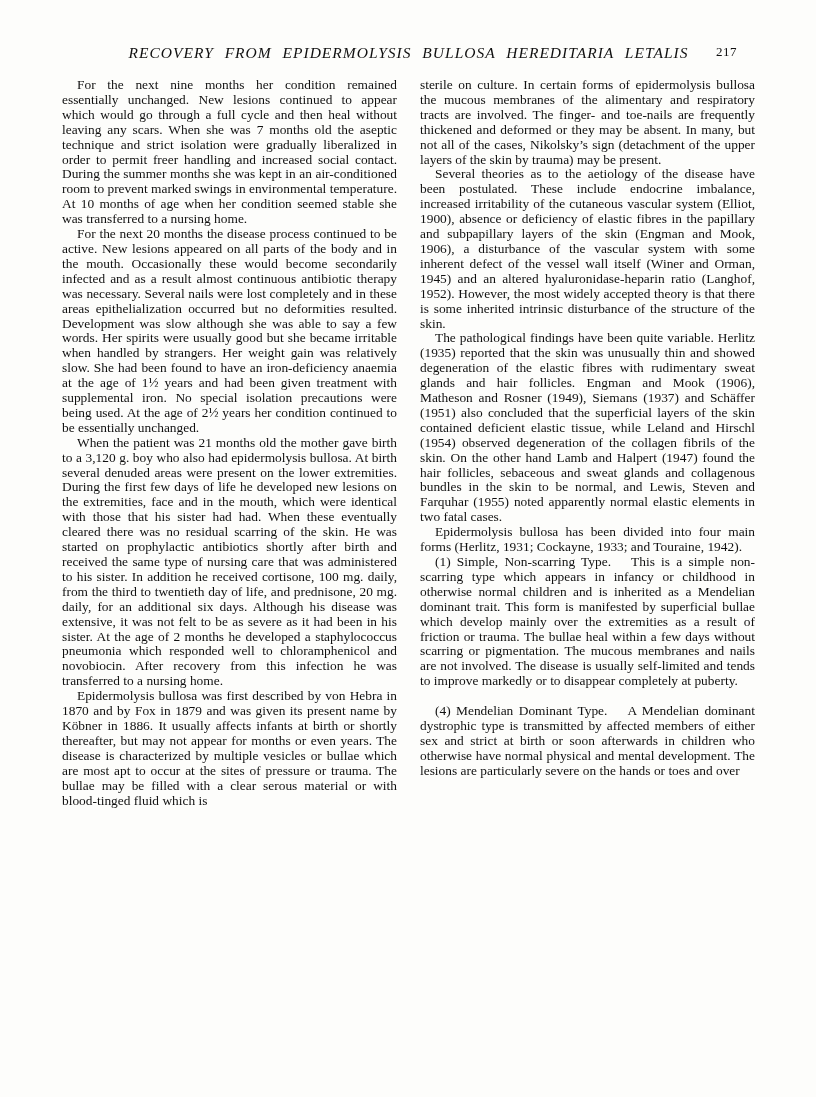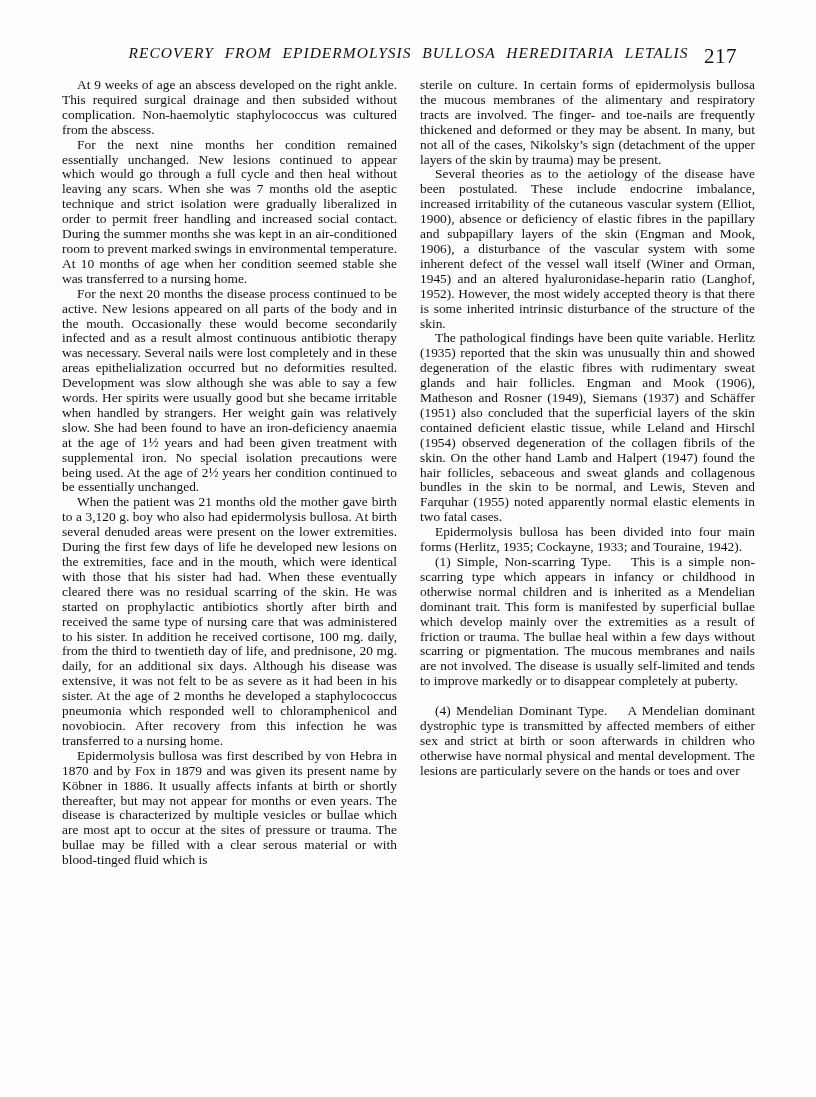--- a/index.html
+++ b/index.html
@@ -27,21 +27,21 @@
     font-style: italic;
     font-size: 15.5px;
     letter-spacing: 1px;
     word-spacing: 6px;
     white-space: nowrap;
   }
   .page-number {
     position: absolute;
     right: 18px;
     top: 0;
-    font-size: 21px;
+    font-size: 13px;
     font-style: normal;
     letter-spacing: 0.5px;
   }
   .columns {
     display: flex;
     gap: 23px;
   }
   .column {
     width: 337px;
     font-size: 13.4px;
@@ -66,30 +66,29 @@
 <div class="page">
 
   <div class="running-head">
     <span class="head-title">RECOVERY FROM EPIDERMOLYSIS BULLOSA HEREDITARIA LETALIS</span>
     <span class="page-number">217</span>
   </div>
 
   <div class="columns">
 
     <div class="column">
-      <p class="para indent">At 9 weeks of age an abscess developed on the right ankle.  This required surgical drainage and then subsided without complication.  Non-haemolytic staphylococcus was cultured from the abscess.</p>
       <p class="para indent">For the next nine months her condition remained essentially unchanged.  New lesions continued to appear which would go through a full cycle and then heal without leaving any scars.  When she was 7 months old the aseptic technique and strict isolation were gradually liberalized in order to permit freer handling and increased social contact.  During the summer months she was kept in an air-conditioned room to prevent marked swings in environmental temperature.  At 10 months of age when her condition seemed stable she was transferred to a nursing home.</p>
       <p class="para indent">For the next 20 months the disease process continued to be active.  New lesions appeared on all parts of the body and in the mouth.  Occasionally these would become secondarily infected and as a result almost continuous antibiotic therapy was necessary.  Several nails were lost completely and in these areas epithelialization occurred but no deformities resulted.  Development was slow although she was able to say a few words.  Her spirits were usually good but she became irritable when handled by strangers.  Her weight gain was relatively slow.  She had been found to have an iron-deficiency anaemia at the age of 1½ years and had been given treatment with supplemental iron.  No special isolation precautions were being used.  At the age of 2½ years her condition continued to be essentially unchanged.</p>
       <p class="para indent">When the patient was 21 months old the mother gave birth to a 3,120 g. boy who also had epidermolysis bullosa.  At birth several denuded areas were present on the lower extremities.  During the first few days of life he developed new lesions on the extremities, face and in the mouth, which were identical with those that his sister had had.  When these eventually cleared there was no residual scarring of the skin.  He was started on prophylactic antibiotics shortly after birth and received the same type of nursing care that was administered to his sister.  In addition he received cortisone, 100 mg. daily, from the third to twentieth day of life, and prednisone, 20 mg. daily, for an additional six days.  Although his disease was extensive, it was not felt to be as severe as it had been in his sister.  At the age of 2 months he developed a staphylococcus pneumonia which responded well to chloramphenicol and novobiocin.  After recovery from this infection he was transferred to a nursing home.</p>
       <p class="para indent">Epidermolysis bullosa was first described by von Hebra in 1870 and by Fox in 1879 and was given its present name by Köbner in 1886.  It usually affects infants at birth or shortly thereafter, but may not appear for months or even years.  The disease is characterized by multiple vesicles or bullae which are most apt to occur at the sites of pressure or trauma.  The bullae may be filled with a clear serous material or with blood-tinged fluid which is</p>
     </div>
 
     <div class="column">
       <p class="para noindent">sterile on culture.  In certain forms of epidermolysis bullosa the mucous membranes of the alimentary and respiratory tracts are involved.  The finger- and toe-nails are frequently thickened and deformed or they may be absent.  In many, but not all of the cases, Nikolsky’s sign (detachment of the upper layers of the skin by trauma) may be present.</p>
       <p class="para indent">Several theories as to the aetiology of the disease have been postulated.  These include endocrine imbalance, increased irritability of the cutaneous vascular system (Elliot, 1900), absence or deficiency of elastic fibres in the papillary and subpapillary layers of the skin (Engman and Mook, 1906), a disturbance of the vascular system with some inherent defect of the vessel wall itself (Winer and Orman, 1945) and an altered hyaluronidase-heparin ratio (Langhof, 1952).  However, the most widely accepted theory is that there is some inherited intrinsic disturbance of the structure of the skin.</p>
       <p class="para indent">The pathological findings have been quite variable. Herlitz (1935) reported that the skin was unusually thin and showed degeneration of the elastic fibres with rudimentary sweat glands and hair follicles. Engman and Mook (1906), Matheson and Rosner (1949), Siemans (1937) and Schäffer (1951) also concluded that the superficial layers of the skin contained deficient elastic tissue, while Leland and Hirschl (1954) observed degeneration of the collagen fibrils of the skin.  On the other hand Lamb and Halpert (1947) found the hair follicles, sebaceous and sweat glands and collagenous bundles in the skin to be normal, and Lewis, Steven and Farquhar (1955) noted apparently normal elastic elements in two fatal cases.</p>
-      <p class="para indent">Epidermolysis bullosa has been divided into four main forms (Herlitz, 1935; Cockayne, 1933; and Touraine, 1942).</p>
+      <p class="para indent">Epidermolysis bullosa has been divided into four main forms (Herlitz, 1931; Cockayne, 1933; and Touraine, 1942).</p>
       <p class="para indent"><b class="lead">(1) Simple, Non-scarring Type.</b><span>This is a simple non-scarring type which appears in infancy or childhood in otherwise normal children and is inherited as a Mendelian dominant trait.  This form is manifested by superficial bullae which develop mainly over the extremities as a result of friction or trauma.  The bullae heal within a few days without scarring or pigmentation.  The mucous membranes and nails are not involved.  The disease is usually self-limited and tends to improve markedly or to disappear completely at puberty.</span></p>
       <p class="para indent gap-before"><b class="lead">(4) Mendelian Dominant Type.</b><span>A Mendelian dominant dystrophic type is transmitted by affected members of either sex and strict at birth or soon afterwards in children who otherwise have normal physical and mental development.  The lesions are particularly severe on the hands or toes and over</span></p>
     </div>
 
   </div>
 </div>
 
 </body></html>

